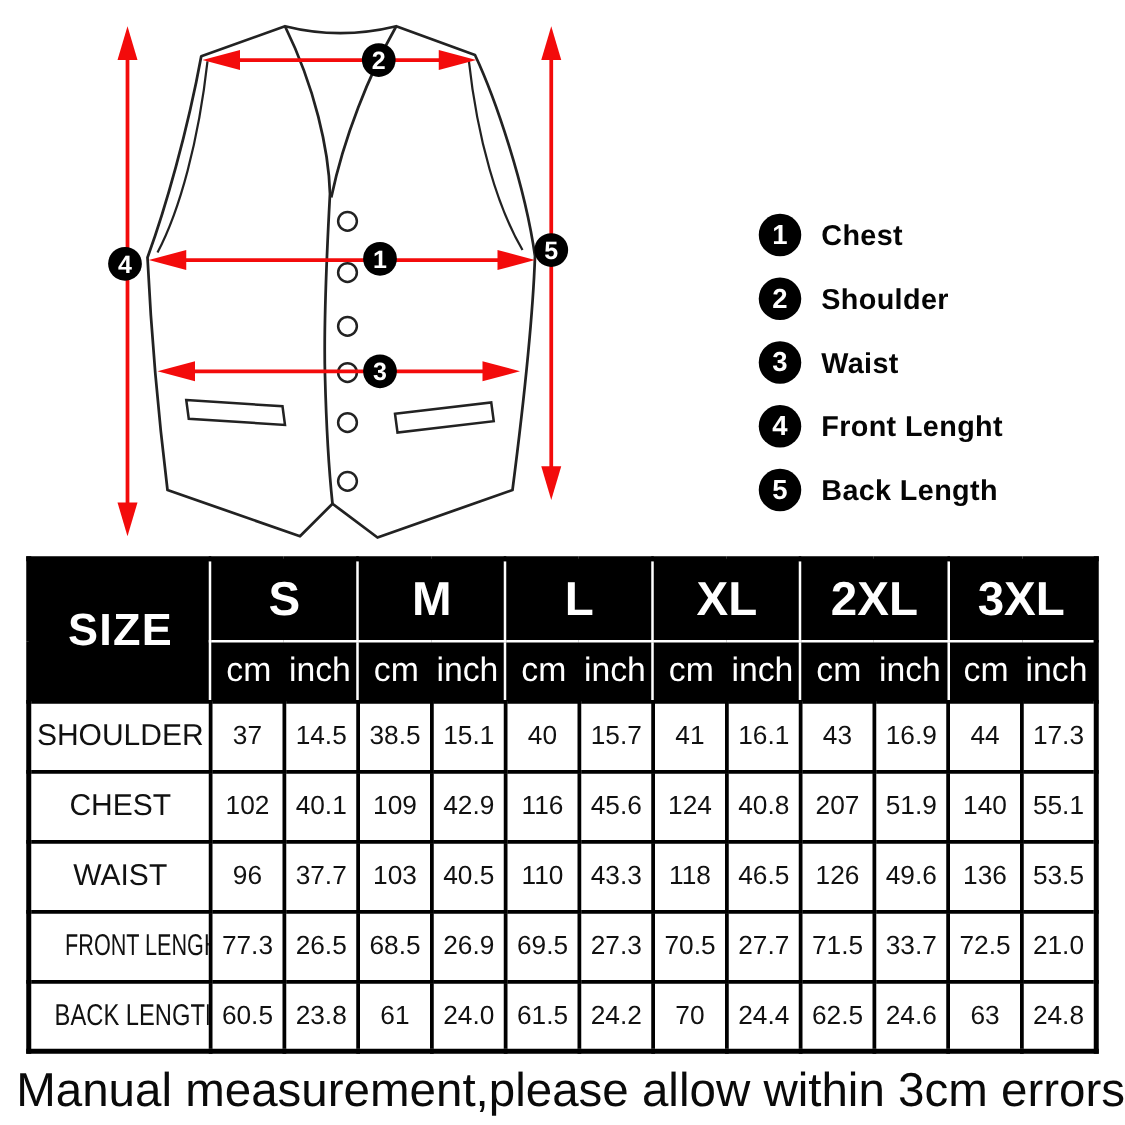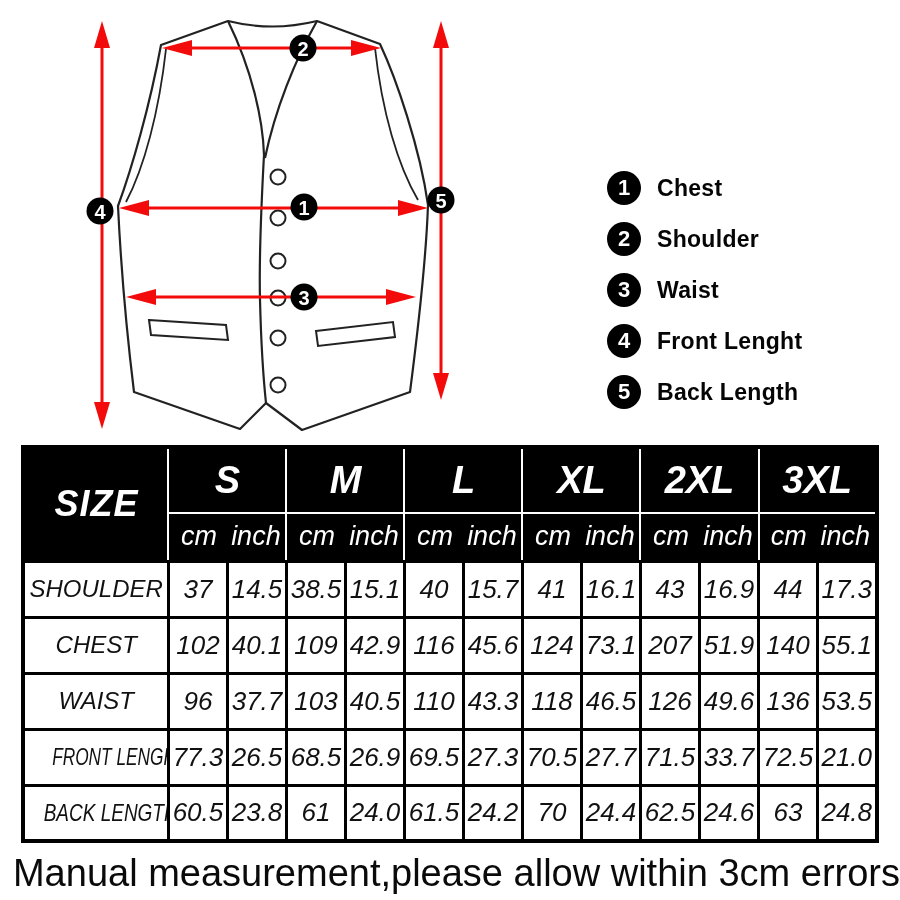--- a/index.html
+++ b/index.html
@@ -28,36 +28,35 @@
     display: flex; align-items: center; justify-content: center;
     font-weight: 700; font-size: 22px; flex: 0 0 34px;
   }
   .legend-label { margin-left: 16px; font-weight: 700; font-size: 23px; color: #050505; letter-spacing: 0.3px; }
 
   
   table.size-chart {
     width: 853px; margin: 0 auto;
     border-collapse: collapse; table-layout: fixed;
     border: 4px solid #000;
-    font-style: italic;
   }
   table.size-chart th { background: #000; color: #fff; font-weight: 700; padding: 0; }
   .corner-cell   { border: 2px solid #fff; font-size: 36px; letter-spacing: 1px; }
   .size-head     { border: 2px solid #fff; font-size: 38px; }
   .unit-pair     { border: 2px solid #fff; font-weight: 400; }
   .unit-pair .u  { display: inline-block; width: 49%; font-size: 27px; font-weight: 400; text-align: center; }
   tr.sizes-row   { height: 66px; }
   tr.units-row   { height: 48px; }
   tbody tr       { height: 56px; }
   td.row-label {
     border: 3px solid #000; text-align: center;
     font-size: 24px; white-space: nowrap; overflow: hidden;
   }
   td.row-label span { display: inline-block; transform-origin: center; white-space: nowrap; }
-  td.val { border: 3px solid #000; text-align: center; font-size: 26px; }
+  td.val { border: 3px solid #000; text-align: center; font-size: 21px; }
 
   
   .footer-note {
     margin-top: 9px; text-align: right;
     font-size: 38px; color: #0a0a0a;
   }
 </style>
 </head>
 <body>
 
@@ -210,21 +209,21 @@
         </tr>
         <tr>
           <td class="row-label"><span>CHEST</span></td>
           <td class="val">102</td>
           <td class="val">40.1</td>
           <td class="val">109</td>
           <td class="val">42.9</td>
           <td class="val">116</td>
           <td class="val">45.6</td>
           <td class="val">124</td>
-          <td class="val">73.1</td>
+          <td class="val">40.8</td>
           <td class="val">207</td>
           <td class="val">51.9</td>
           <td class="val">140</td>
           <td class="val">55.1</td>
         </tr>
         <tr>
           <td class="row-label"><span>WAIST</span></td>
           <td class="val">96</td>
           <td class="val">37.7</td>
           <td class="val">103</td>

